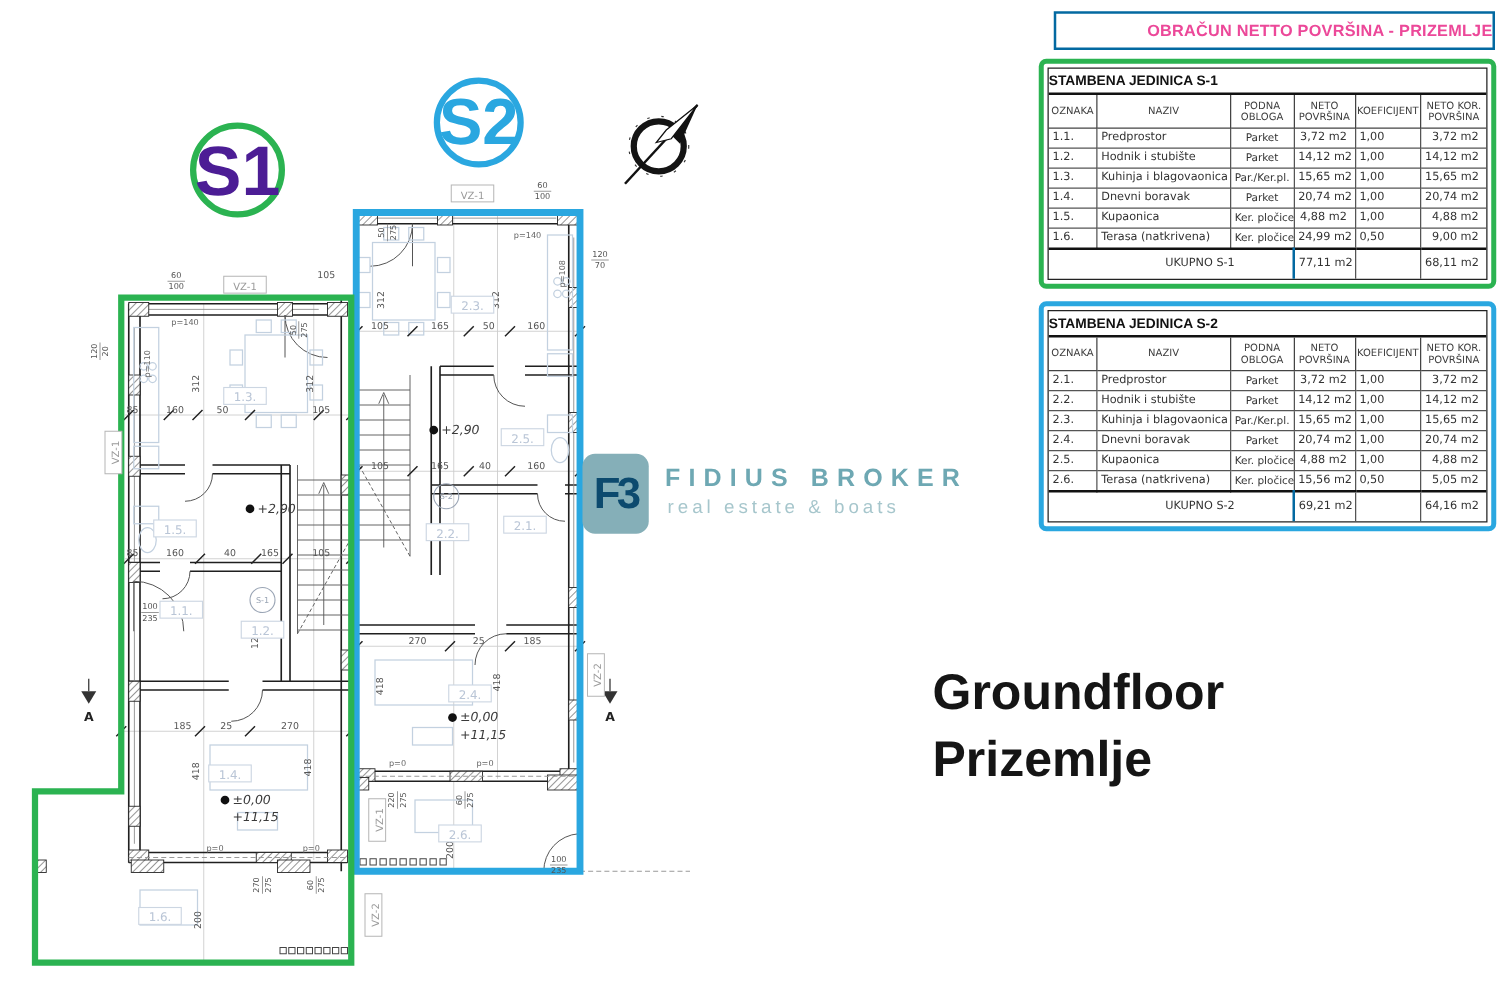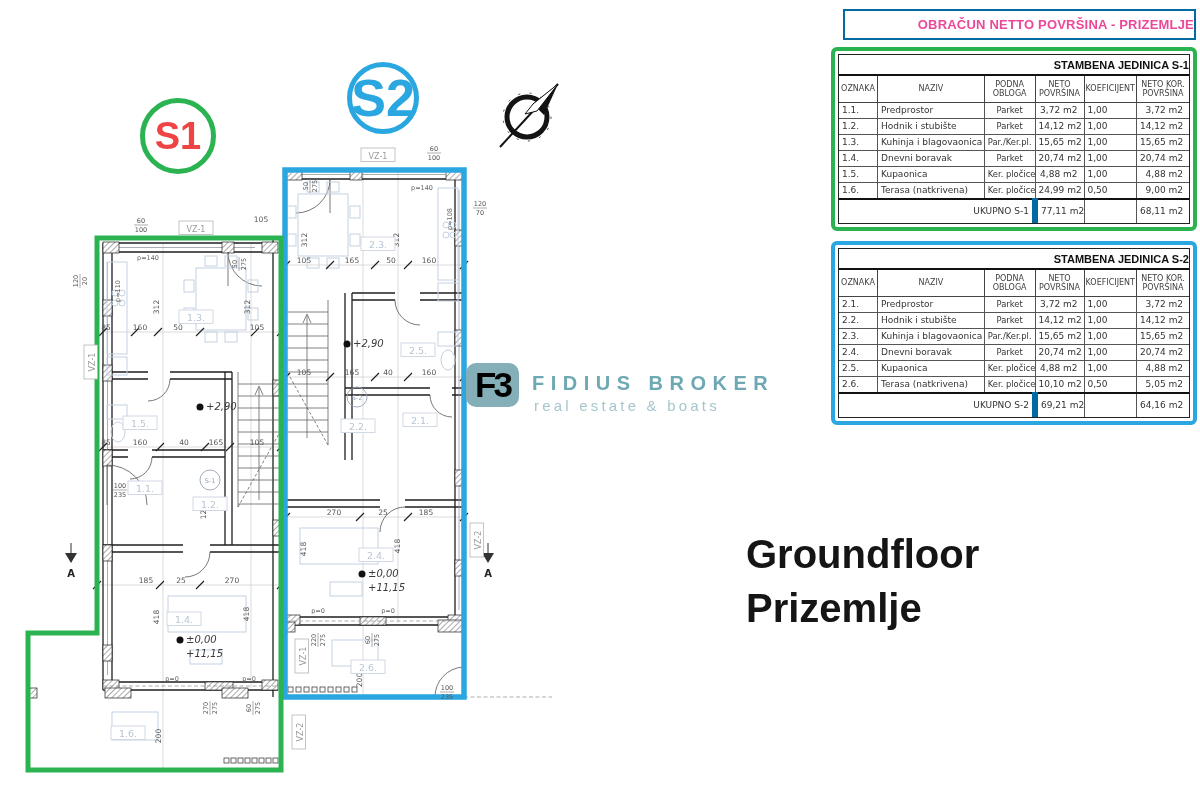--- a/index.html
+++ b/index.html
@@ -5,49 +5,49 @@
   html,body{margin:0;padding:0;background:#fff}
   .stage{position:relative;width:1200px;height:788px;background:#fff;overflow:hidden;
          font-family:"Liberation Sans",sans-serif}
   
   .main-title{position:absolute;left:843px;top:9px;width:349px;height:27px;
     border:2px solid #0369a1;font-weight:bold;font-size:13px;letter-spacing:.2px;
     text-align:right;line-height:28px;color:#ec4899;font-family:"Liberation Sans",sans-serif}
   .unit-table{position:absolute;left:831px;width:366px;background:#fff;
     border:4px solid var(--accent);border-radius:6px;padding:3px;box-sizing:border-box}
   .ut-inner{border:1.2px solid #222}
-  .ut-title{font-weight:bold;font-size:11px;text-align:right;padding:4px 0 3px;
+  .ut-title{font-weight:bold;font-size:11px;text-align:left;padding:4px 0 3px;
     border-bottom:2.5px solid #111;color:#111}
   .unit-table table{width:100%;border-collapse:collapse;table-layout:fixed}
   .unit-table th{font-weight:normal;font-size:8px;line-height:9px;color:#3f3f3f;
     border:1px solid #444;border-top:none;padding:3px 1px;text-align:center;
     white-space:pre-line;font-family:"DejaVu Sans",sans-serif;height:26px;box-sizing:border-box}
   .unit-table td{font-size:9px;color:#333;border:1px solid #555;height:15px;
     padding:0 3px;font-family:"DejaVu Sans",sans-serif;overflow:hidden;white-space:nowrap}
   .unit-table td.c0{text-align:left}
   .unit-table td.c1{text-align:left}
   .unit-table td.c2{text-align:center;font-size:8.4px}
   .unit-table td.c3{text-align:right;padding-right:6px}
   .unit-table td.c4{text-align:left}
   .unit-table td.c5{text-align:right;padding-right:6px}
   .unit-table tr.total td{border-top:2.2px solid #111;height:23px}
-  .unit-table tr.total td.lbl{border-right:6px solid #0369a1;text-align:right;padding-left:50px}
+  .unit-table tr.total td.lbl{border-right:2px solid #0369a1;text-align:center;padding-left:50px}
   .unit-table th:first-child,.unit-table td:first-child{border-left:none}
   .unit-table th:last-child,.unit-table td:last-child{border-right:none}
   .unit-table tr:last-child td{border-bottom:none}
   
   .badge{position:absolute;border-radius:50%;display:flex;align-items:center;
     justify-content:center;font-weight:800;background:transparent}
-  .badge-s1{left:140px;top:98px;width:66px;height:66px;border:5px solid #2bb351;
-    color:#ef4444;font-size:38px}
+  .badge-s1{left:152px;top:98px;width:66px;height:66px;border:5px solid #2bb351;
+    color:#4c1d95;font-size:56px}
   .badge-s2{left:347px;top:62px;width:62px;height:62px;border:5px solid #2aa7e0;
     color:#2aa7e0;font-size:52px}
   
-  .logo-mark{position:absolute;left:466px;top:363px;width:53px;height:44px;
-    background:#85afb8;border-radius:10px;color:#000000;font-size:35px;font-weight:bold;
+  .logo-mark{position:absolute;left:466px;top:363px;width:53px;height:64px;
+    background:#85afb8;border-radius:10px;color:#0c4a6e;font-size:35px;font-weight:bold;
     display:flex;align-items:center;justify-content:center;letter-spacing:-3px}
   .logo-name{position:absolute;left:532px;top:372px;font-size:20px;font-weight:bold;
     letter-spacing:6.5px;color:#6ea8b3;white-space:nowrap}
   .logo-tag{position:absolute;left:534px;top:397px;font-size:15px;
     letter-spacing:3.2px;color:#a6c6cc;white-space:nowrap}
   
   .headline{position:absolute;left:746px;top:527px;color:#151515}
   .headline div{font-weight:bold;font-size:40px;line-height:54px;
     font-family:"Liberation Sans",sans-serif}
   
@@ -734,21 +734,21 @@
               <td class="c1">Kupaonica</td>
               <td class="c2">Ker. pločice</td>
               <td class="c3">4,88 m2</td>
               <td class="c4">1,00</td>
               <td class="c5">4,88 m2</td>
             </tr>
             <tr>
               <td class="c0">2.6.</td>
               <td class="c1">Terasa (natkrivena)</td>
               <td class="c2">Ker. pločice</td>
-              <td class="c3">10,10 m2</td>
+              <td class="c3">15,56 m2</td>
               <td class="c4">0,50</td>
               <td class="c5">5,05 m2</td>
             </tr>
             <tr class="total">
               <td colspan="3" class="lbl">UKUPNO S-2</td>
               <td class="c3">69,21 m2</td>
               <td class="c4"></td>
               <td class="c5">64,16 m2</td>
             </tr>
           </tbody>

